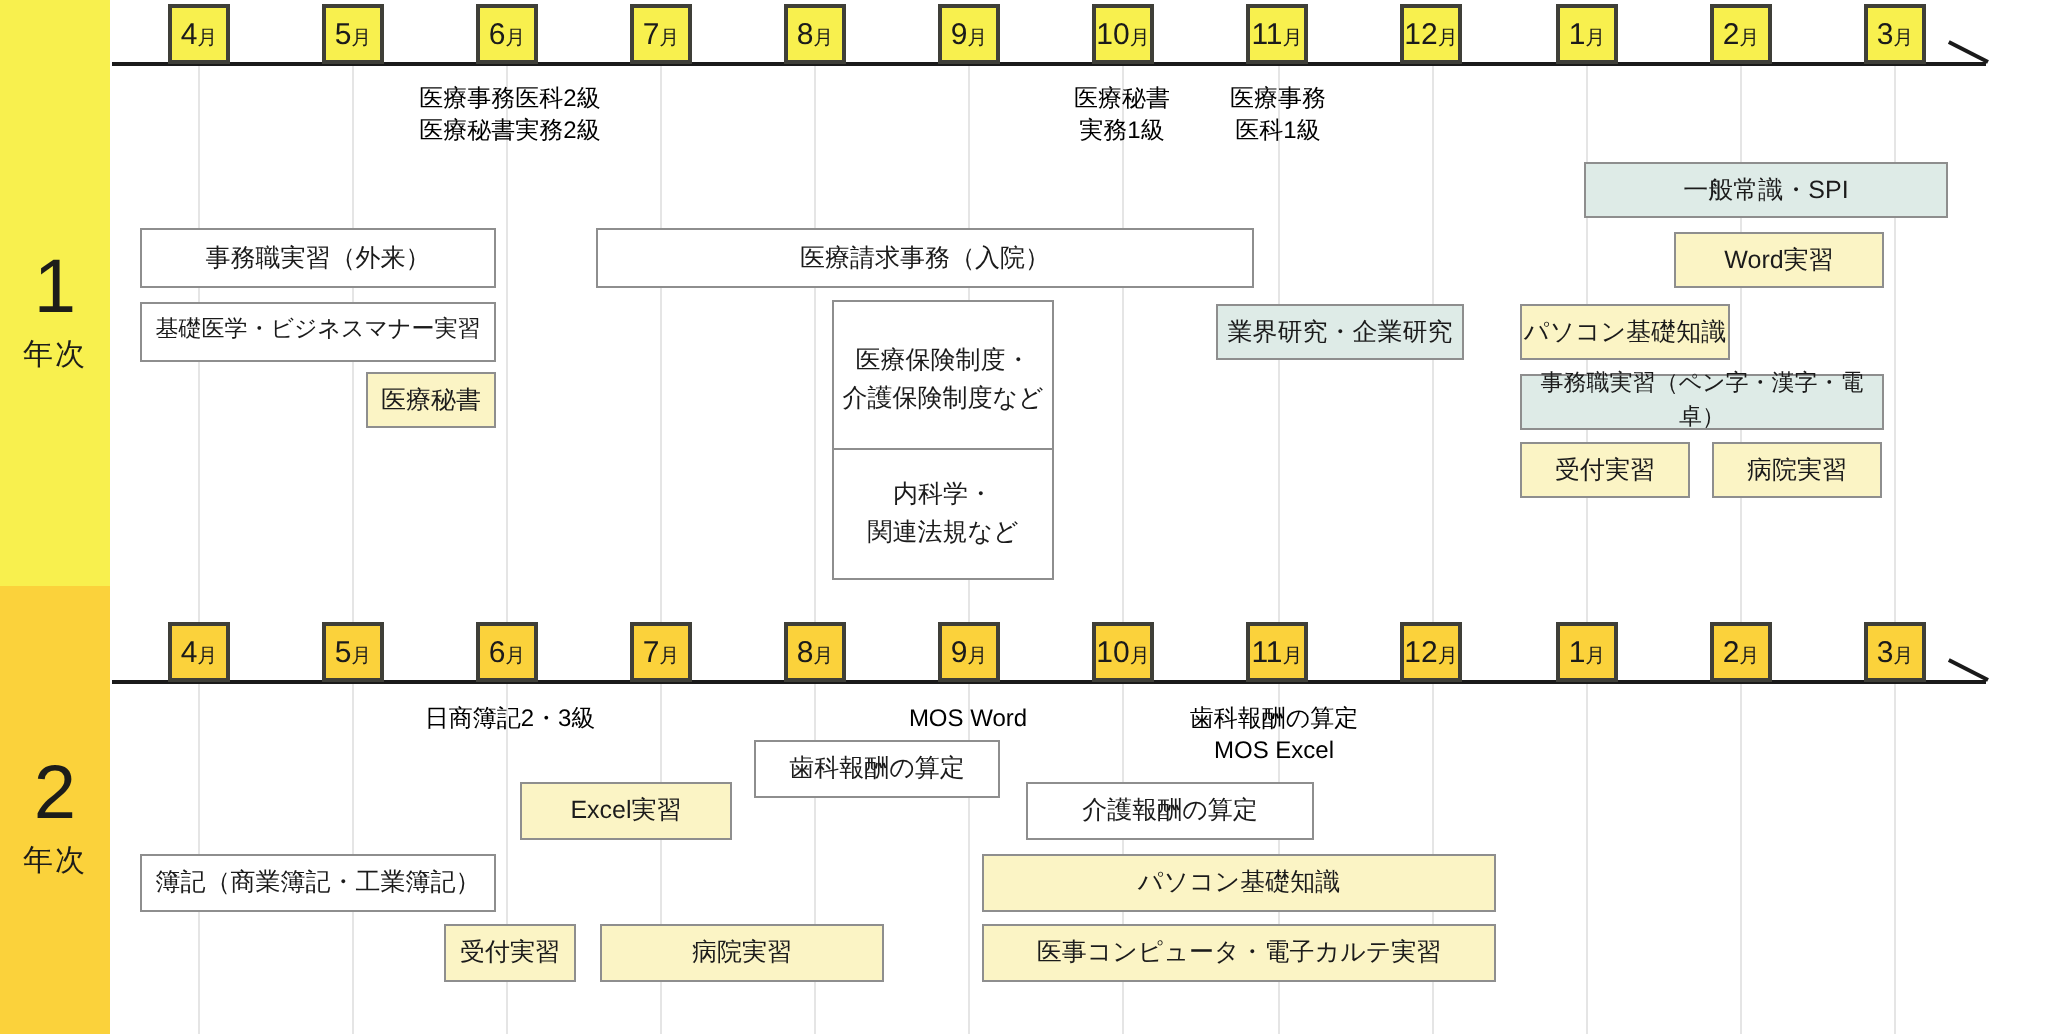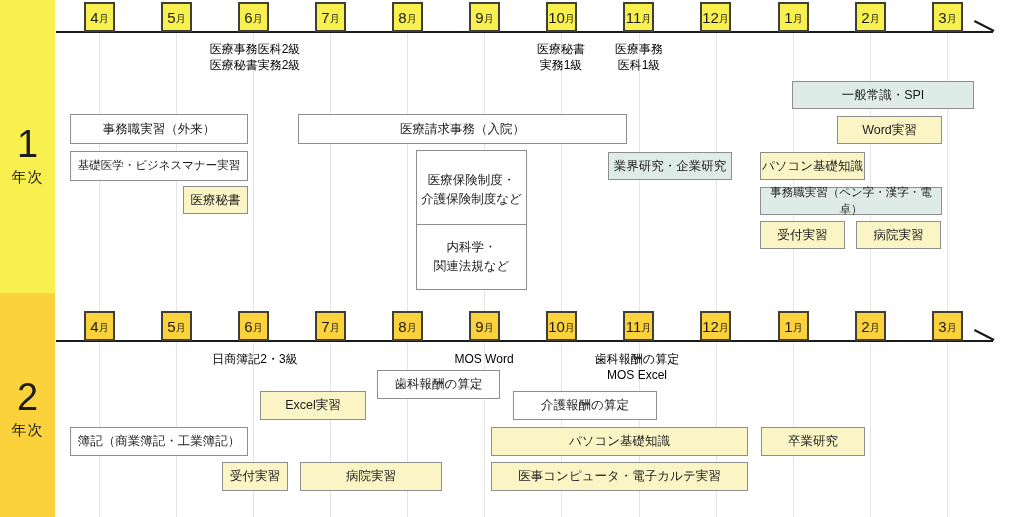--- a/index.html
+++ b/index.html
@@ -192,18 +192,17 @@
   <div class="note" style="left:255px;top:351px">日商簿記2・3級</div>
   <div class="note" style="left:484px;top:351px">MOS Word</div>
   <div class="note" style="left:637px;top:351px">歯科報酬の算定
 MOS Excel</div>
 
   <div class="cbox" style="left:70px;top:427px;width:178px;height:29px">簿記（商業簿記・工業簿記）</div>
   <div class="cbox yellow" style="left:260px;top:391px;width:106px;height:29px">Excel実習</div>
   <div class="cbox" style="left:377px;top:370px;width:123px;height:29px">歯科報酬の算定</div>
   <div class="cbox" style="left:513px;top:391px;width:144px;height:29px">介護報酬の算定</div>
   <div class="cbox yellow" style="left:491px;top:427px;width:257px;height:29px">パソコン基礎知識</div>
-  <div class="cbox yellow" style="left:761px;top:427px;width:104px;height:29px">卒業研究</div>
   <div class="cbox yellow" style="left:222px;top:462px;width:66px;height:29px">受付実習</div>
   <div class="cbox yellow" style="left:300px;top:462px;width:142px;height:29px">病院実習</div>
   <div class="cbox yellow" style="left:491px;top:462px;width:257px;height:29px">医事コンピュータ・電子カルテ実習</div>
 
 </div>
 
 </body></html>

